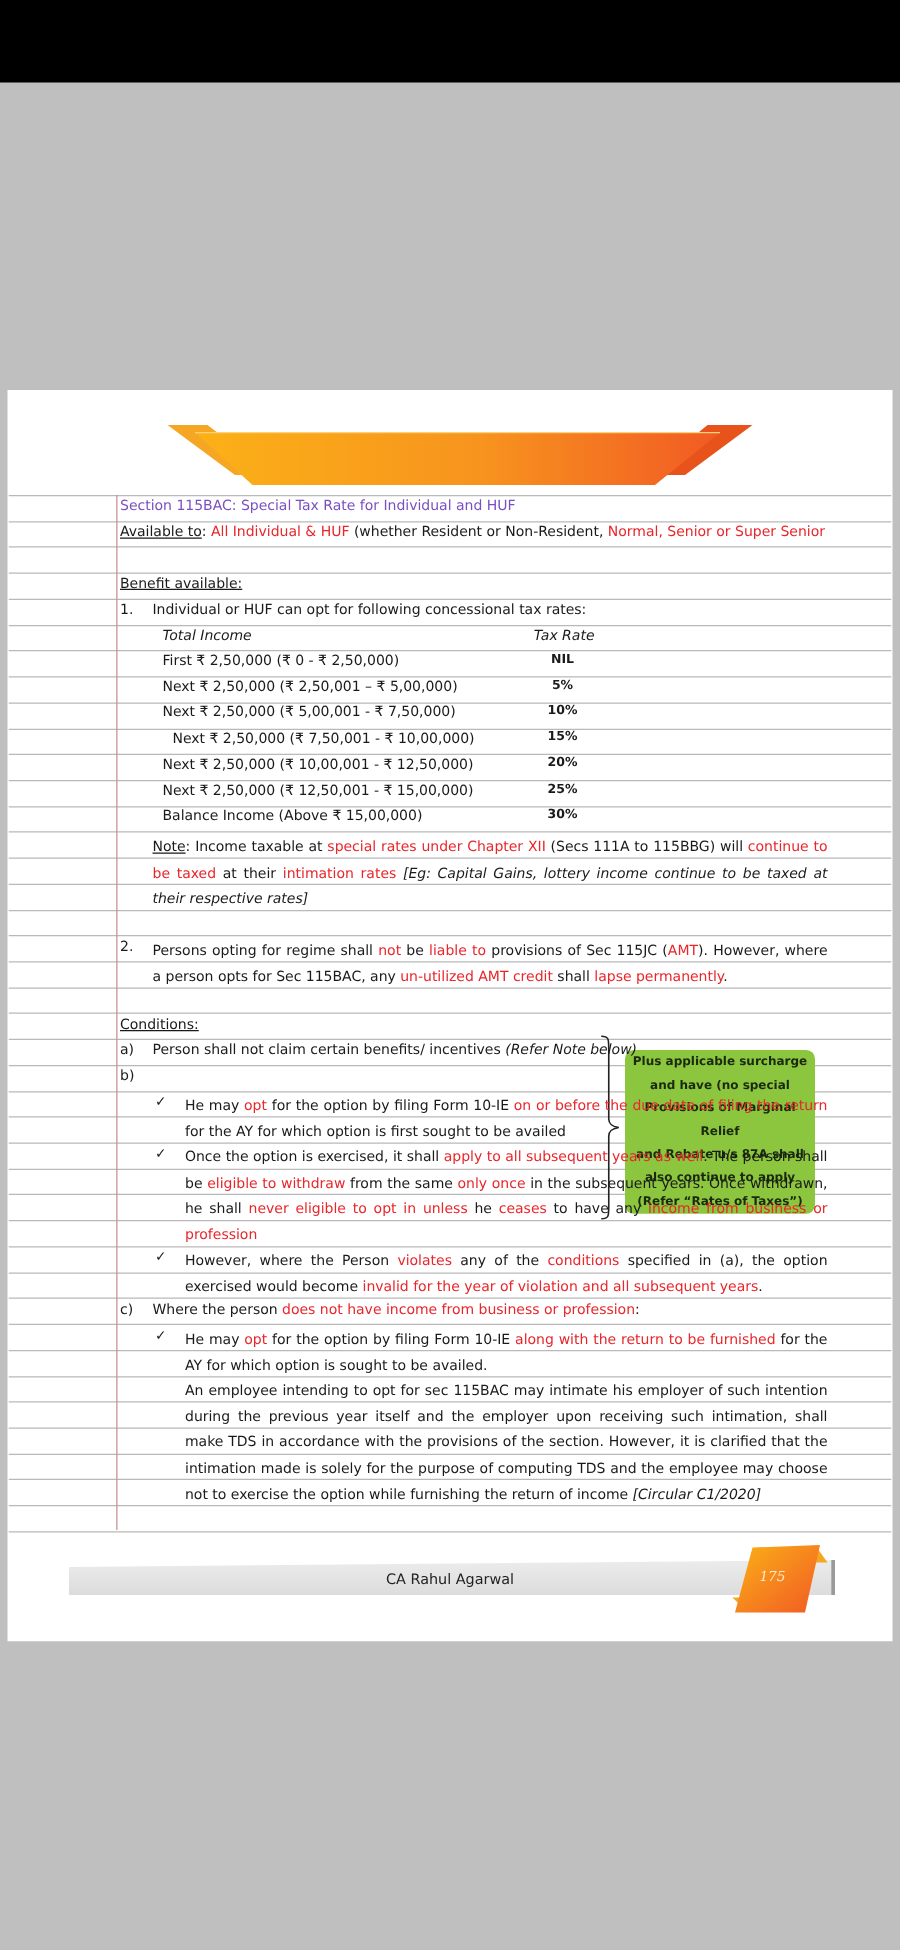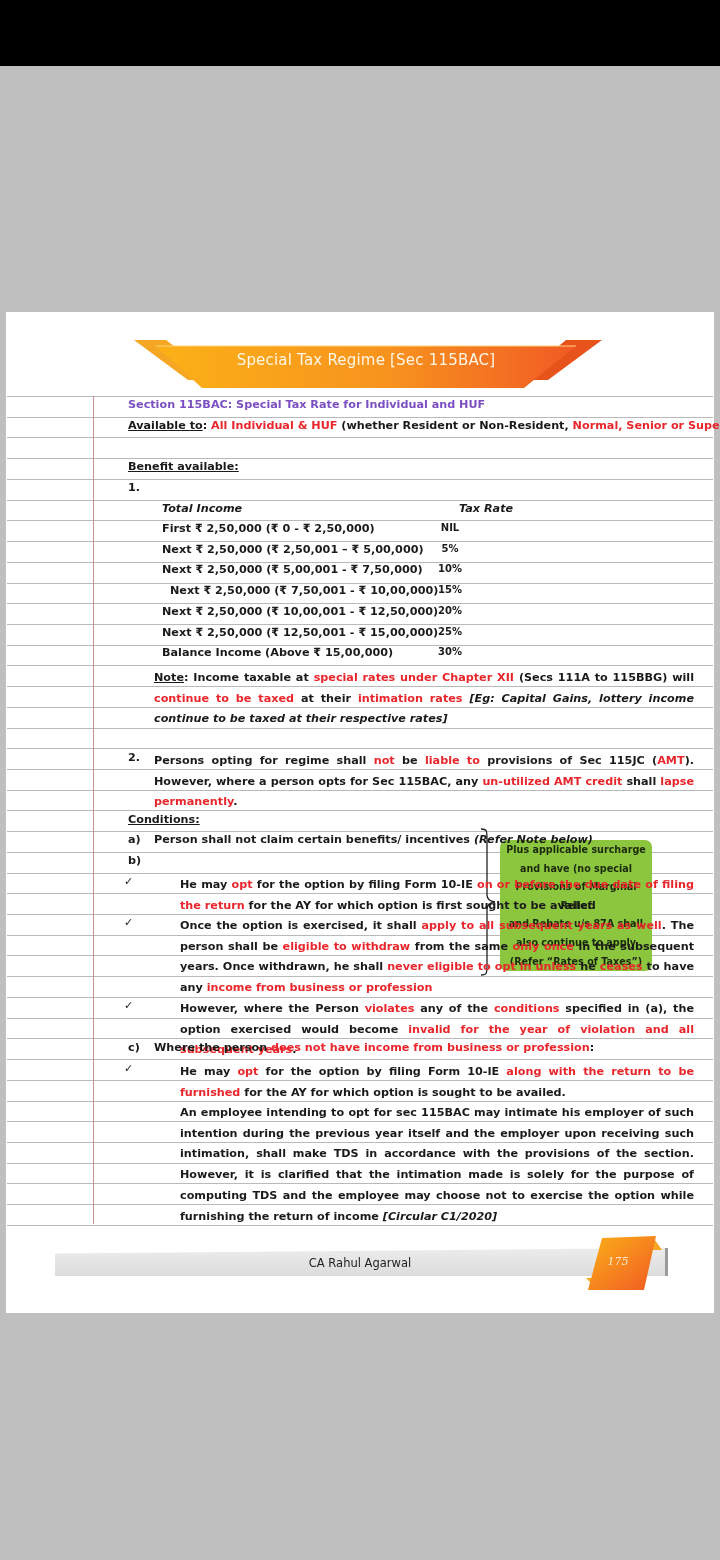--- a/index.html
+++ b/index.html
@@ -20,21 +20,21 @@
 
   
   .banner { position: absolute; left: 120px; top: 20px; width: 480px; height: 60px; }
   .banner svg { position: absolute; left: 0; top: 0; }
   .banner-title {
     position: absolute; left: 0; top: 19px; width: 480px; text-align: center;
     color: #fff6e6; font-size: 15px; letter-spacing: 0.2px;
     font-family: "DejaVu Sans", sans-serif;
   }
 
-  .text { position: absolute; font-size: 11.2px; color: #1a1a1a; white-space: nowrap; line-height: 14px; font-weight: bold; margin-left: 32px; }
+  .text { position: absolute; font-size: 11.2px; color: #1a1a1a; white-space: nowrap; line-height: 14px; font-weight: normal; }
   .j { text-align: justify; white-space: normal; }
   .red { color: #e8262b; }
   .purple { color: #7b4fc1; }
   .ul { text-decoration: underline; }
   .it { font-style: italic; }
   .check { position: absolute; font-size: 11px; color: #222; }
 
   .rate { position: absolute; width: 60px; text-align: center; font-size: 10px; font-weight: bold; color:#1a1a1a; }
 
   .bracket { position: absolute; left: 473px; top: 515px; }
@@ -126,31 +126,31 @@
         <linearGradient id="bg2" x1="0" x2="1">
           <stop offset="0" stop-color="#f5a30e"></stop>
           <stop offset="1" stop-color="#e04a10"></stop>
         </linearGradient>
       </defs>
       <polygon points="8,8 40,8 92,48 62,48" fill="#f5a623"></polygon>
       <polygon points="440,8 476,8 422,48 392,48" fill="#e8531b"></polygon>
       <polygon points="30,14 450,14 398,56 76,56" fill="url(#bg)"></polygon>
       <line x1="30" y1="14" x2="450" y2="14" stroke="#ffd27a" stroke-width="1"></line>
     </svg>
-    <div class="banner-title">Special Tax Regime [Sec 115BAC]</div>
   </div>
 
   <div class="text purple" style="left:90px; top:86px;">Section 115BAC: Special Tax Rate for Individual and HUF</div>
 
   <div class="text" style="left:90px; top:107px;">
     <span class="ul">Available to</span><span>: </span><span class="red">All Individual &amp; HUF</span><span> (whether Resident or Non-Resident, </span><span class="red">Normal, Senior or Super Senior</span>
   </div>
 
   <div class="text ul" style="left:90px; top:148px;">Benefit available:</div>
   <div class="text" style="left:90px; top:169px;">1.</div>
+  <div class="text" style="left:116px; top:169px;">Individual or HUF can opt for following concessional tax rates:</div>
 
   <div class="text it" style="left:124px; top:190px;">Total Income</div>
   <div class="text it" style="left:421px; top:190px;">Tax Rate</div>
 
   <div id="tax-rows">
       <div class="text" style="left: 124px; top: 210px;">First ₹ 2,50,000 (₹ 0 - ₹ 2,50,000)</div>
       <div class="rate" style="left: 414px; top: 210px;">NIL</div>
       <div class="text" style="left: 124px; top: 230.72px;">Next ₹ 2,50,000 (₹ 2,50,001 – ₹ 5,00,000)</div>
       <div class="rate" style="left: 414px; top: 230.72px;">5%</div>
       <div class="text" style="left: 124px; top: 251.44px;">Next ₹ 2,50,000 (₹ 5,00,001 - ₹ 7,50,000)</div>

